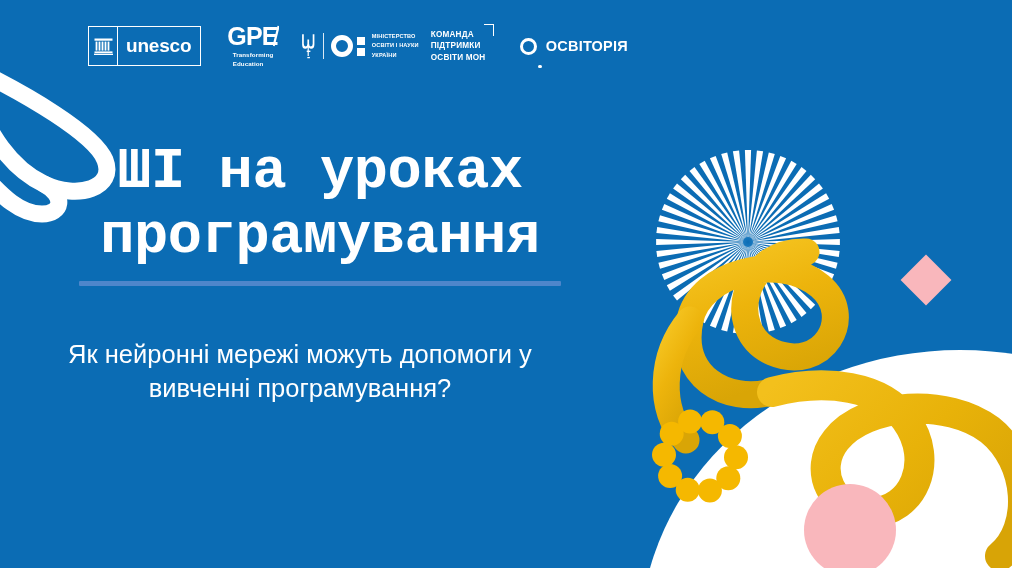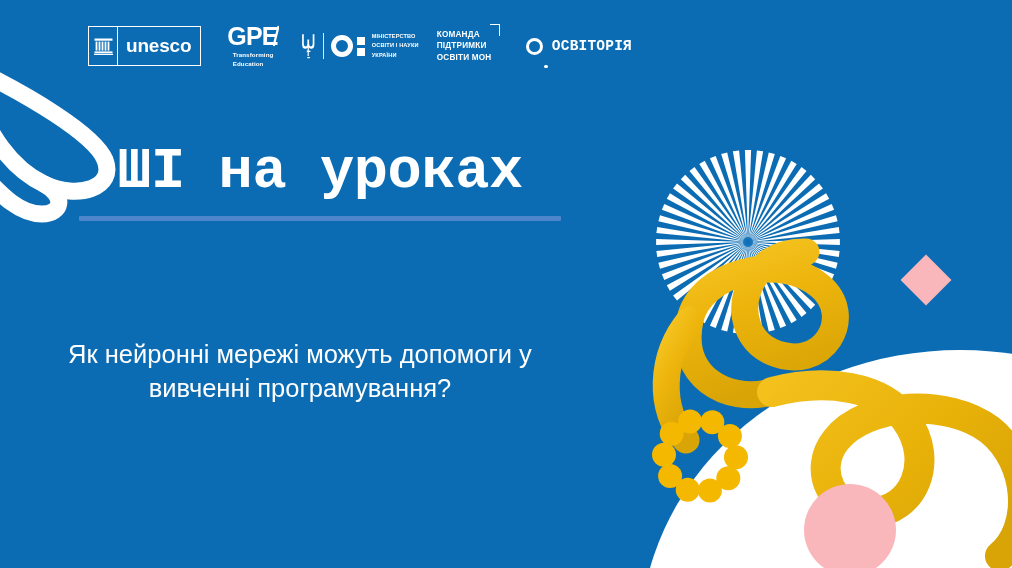--- a/index.html
+++ b/index.html
@@ -143,21 +143,21 @@
   .mon-text {
     margin-left: 7px;
     font-size: 5.6px;
     font-weight: bold;
     line-height: 1.62;
     letter-spacing: 0.15px;
   }
 
   
   .logo-komanda {
-    margin-left: 18px;
+    margin-left: 12px;
     position: relative;
     padding-right: 9px;
   }
   .komanda-text {
     font-size: 8.2px;
     font-weight: bold;
     line-height: 1.42;
     letter-spacing: 0.2px;
   }
   .komanda-bracket {
@@ -168,21 +168,20 @@
     height: 11px;
     border-top: 1.6px solid #ffffff;
     border-right: 1.6px solid #ffffff;
   }
 
   
   .logo-osv {
     margin-left: 26px;
     display: flex;
     align-items: center;
-    font-family: Liberation Mono, monospace;
   }
   .osv-ring {
     width: 17px;
     height: 17px;
     border-radius: 50%;
     border: 3.4px solid #ffffff;
     box-sizing: border-box;
   }
   .osv-dot {
     width: 3.4px;
@@ -435,19 +434,20 @@
     <div class="logo logo-osv">
       <div class="osv-ring"></div>
       <div class="osv-dot"></div>
       <div class="osv-word">ОСВІТОРІЯ</div>
     </div>
   </div>
 
   <div class="headline-block">
     <h1 class="headline">
       <span>ШІ на уроках</span><br>
+      <span>програмування</span>
     </h1>
     <div class="headline-rule"></div>
   </div>
 
   <p class="subtitle">Як нейронні мережі можуть допомоги у вивченні програмування?</p>
 
 </div>
 
 </body></html>

